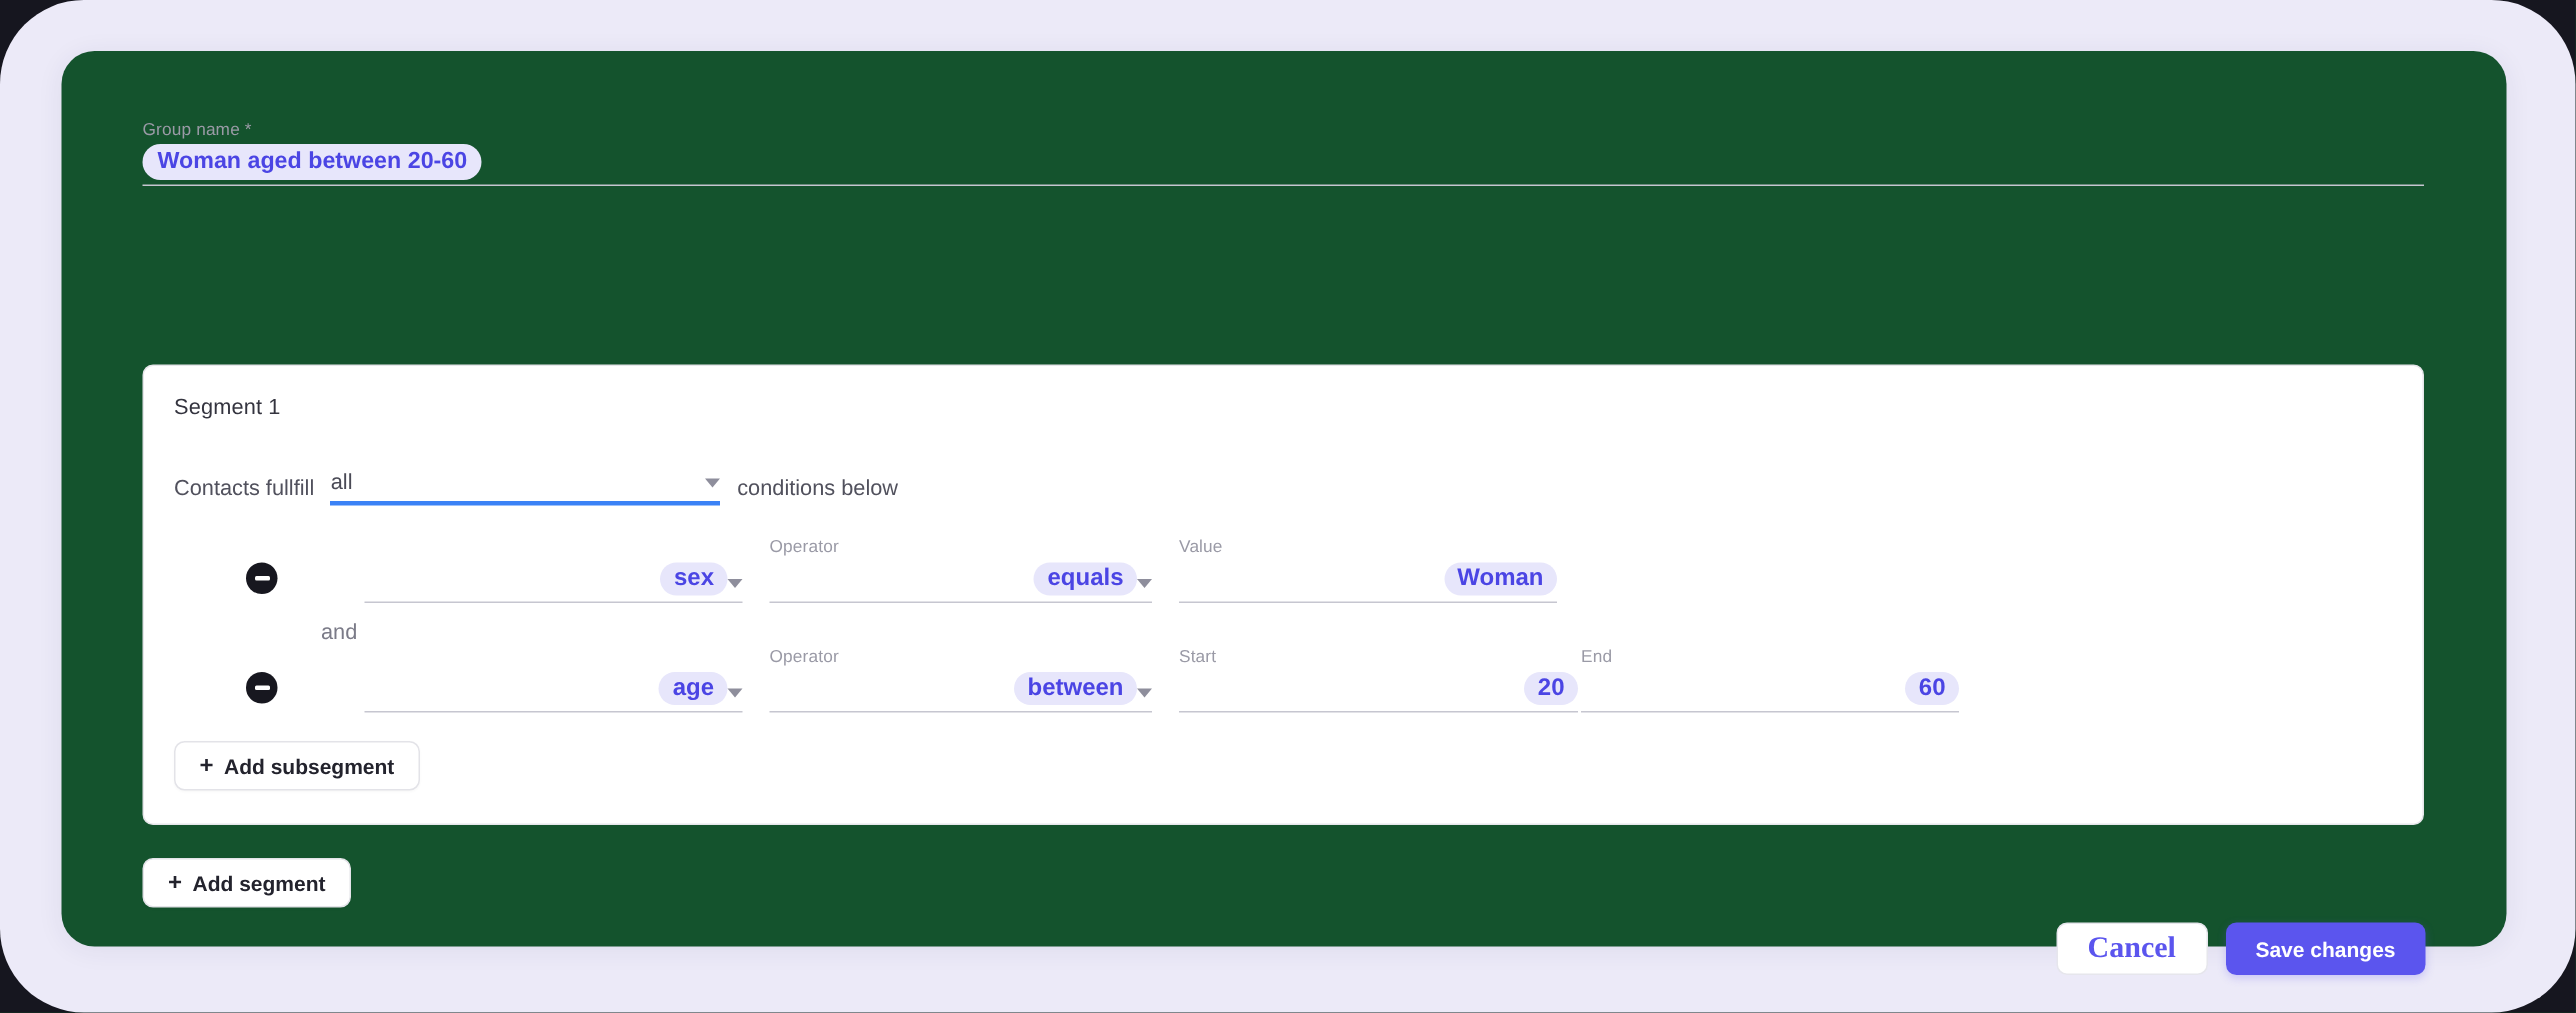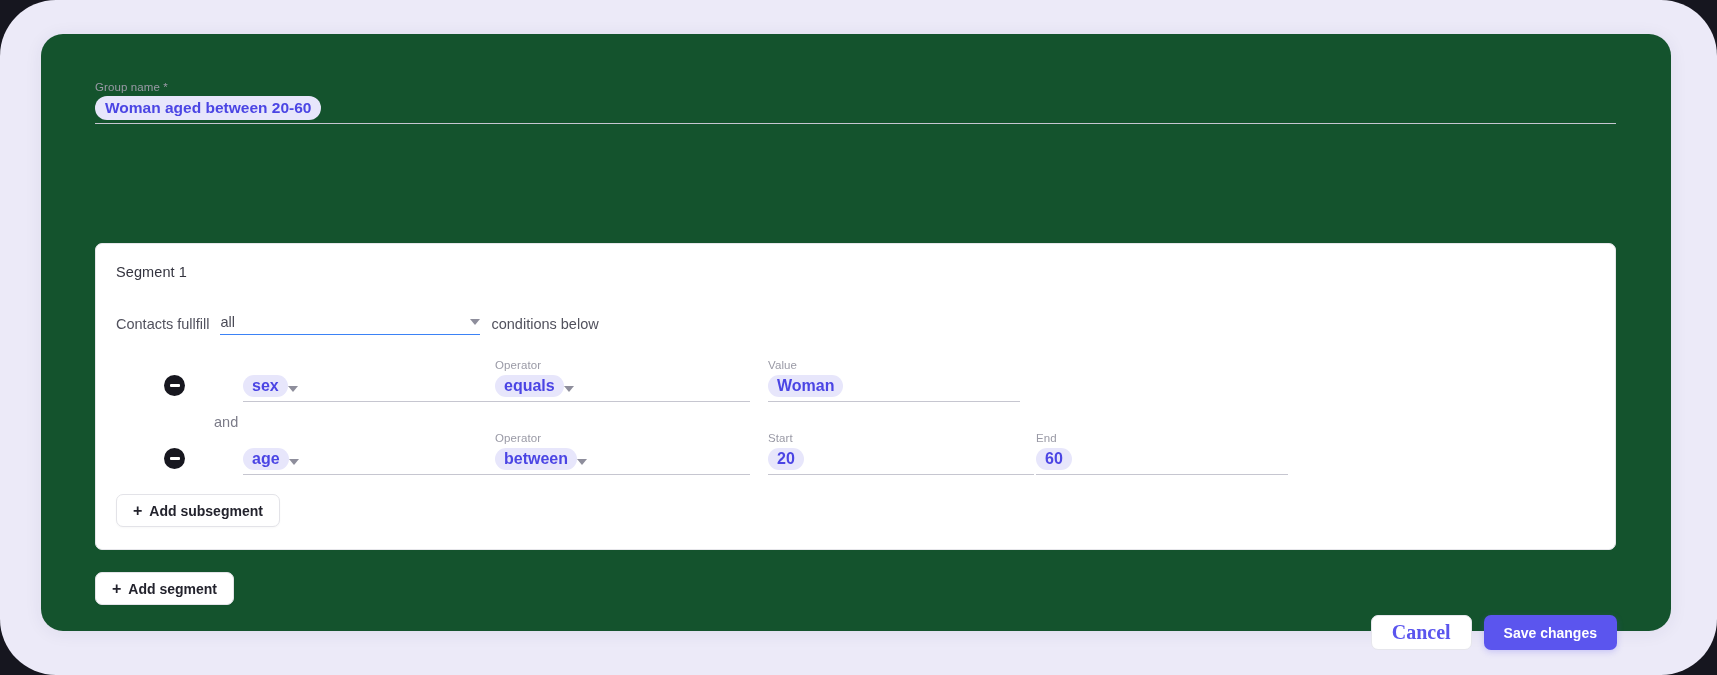--- a/index.html
+++ b/index.html
@@ -47,21 +47,21 @@
     color: #4b45e4;
     font-weight: bold;
     border-radius: 13px;
     padding: 3px 9px 4px 9px;
     line-height: 15px;
     white-space: nowrap;
   }
   .hl.big { font-size: 15.5px; border-radius: 14px; padding: 4px 10px 5px 10px; }
 
   
-  .uline { border-bottom: 1px solid #3b82f6; position: relative; }
+  .uline { border-bottom: 3px solid #3b82f6; position: relative; }
 
   
   .group-name-wrap { position: absolute; left: 54px; top: 46px; width: 1521px; }
   .group-name-value { height: 29px; padding-top: 2px; }
   .group-name-line { border-bottom: 1px solid #c6c6d0; }
 
   
   .desc-wrap { position: absolute; left: 54px; top: 141px; width: 1521px; }
   .desc-placeholder {
     font-size: 14.5px; color: #9b9ba6; line-height: 20px; height: 24px;
@@ -119,28 +119,28 @@
     width: 10px; height: 2.5px; background: #ffffff; border-radius: 1px;
   }
 
   .and-label {
     position: absolute; left: 118px; top: 170px;
     font-size: 14.5px; color: #7b7b88;
   }
 
   .fld { position: relative; margin-left: 0; }
   .fld .inner {
-    display: flex; align-items: flex-end; justify-content: flex-start;
+    display: flex; align-items: flex-end; justify-content: flex-end;
     padding-bottom: 4px; min-height: 24px;
   }
   .fld .line { border-bottom: 1px solid #c6c6d0; }
   .fld .lbl { position: absolute; top: -17px; left: 0; }
 
   .w-attr  { width: 252px; margin-left: 58px; }
-  .w-op    { width: 255px; margin-left: 0; }
+  .w-op    { width: 255px; margin-left: 18px; }
   .w-val   { width: 252px; margin-left: 18px; }
   .w-start { width: 266px; margin-left: 18px; }
   .w-end   { width: 252px; margin-left: 2px; }
 
   
   .btn-outline {
     display: inline-flex; align-items: center; gap: 7px;
     background: #ffffff;
     border: 1px solid #e3e3e8;
     border-radius: 7px;

